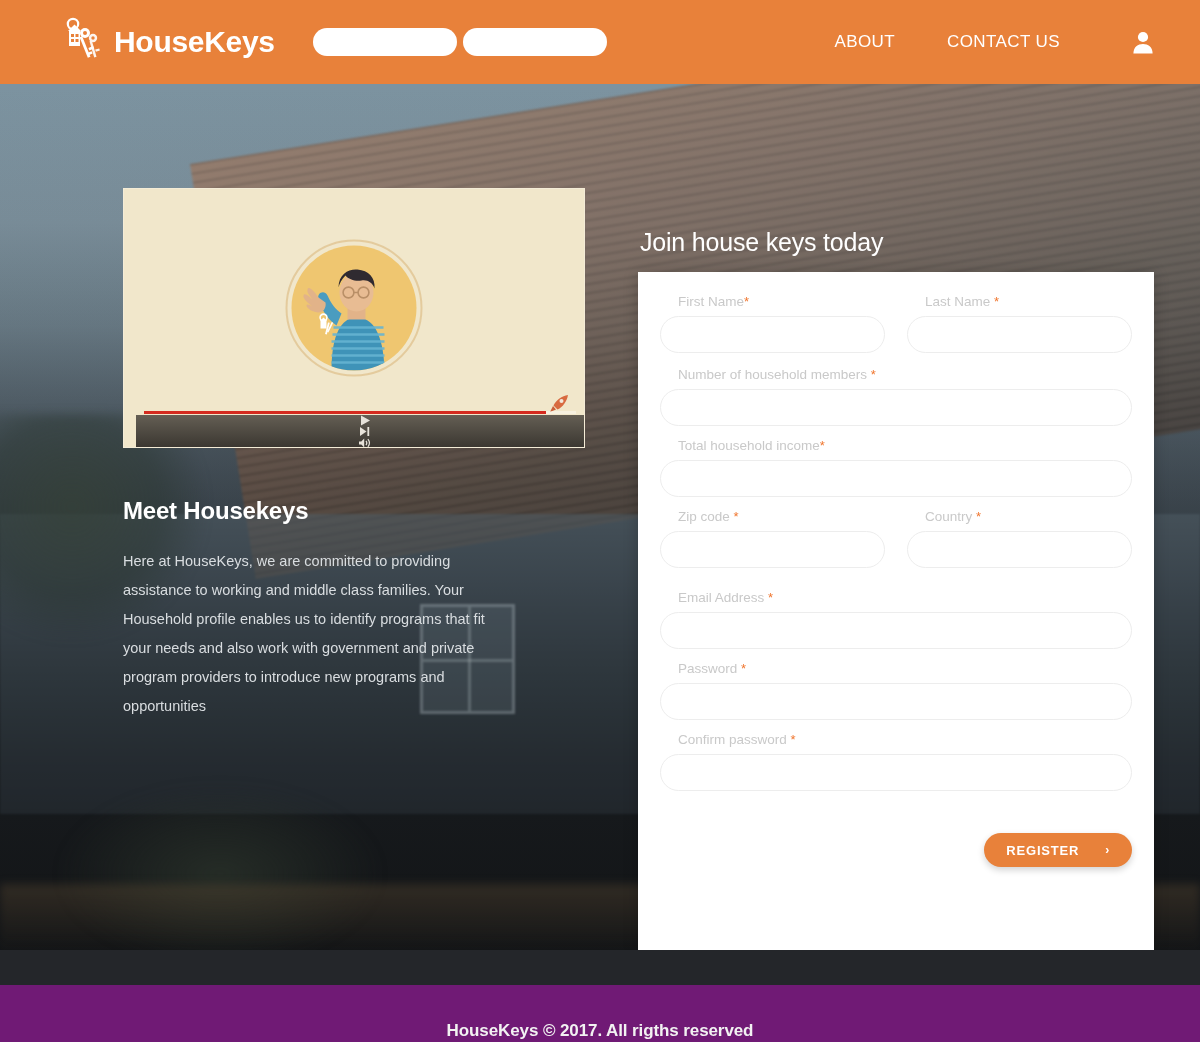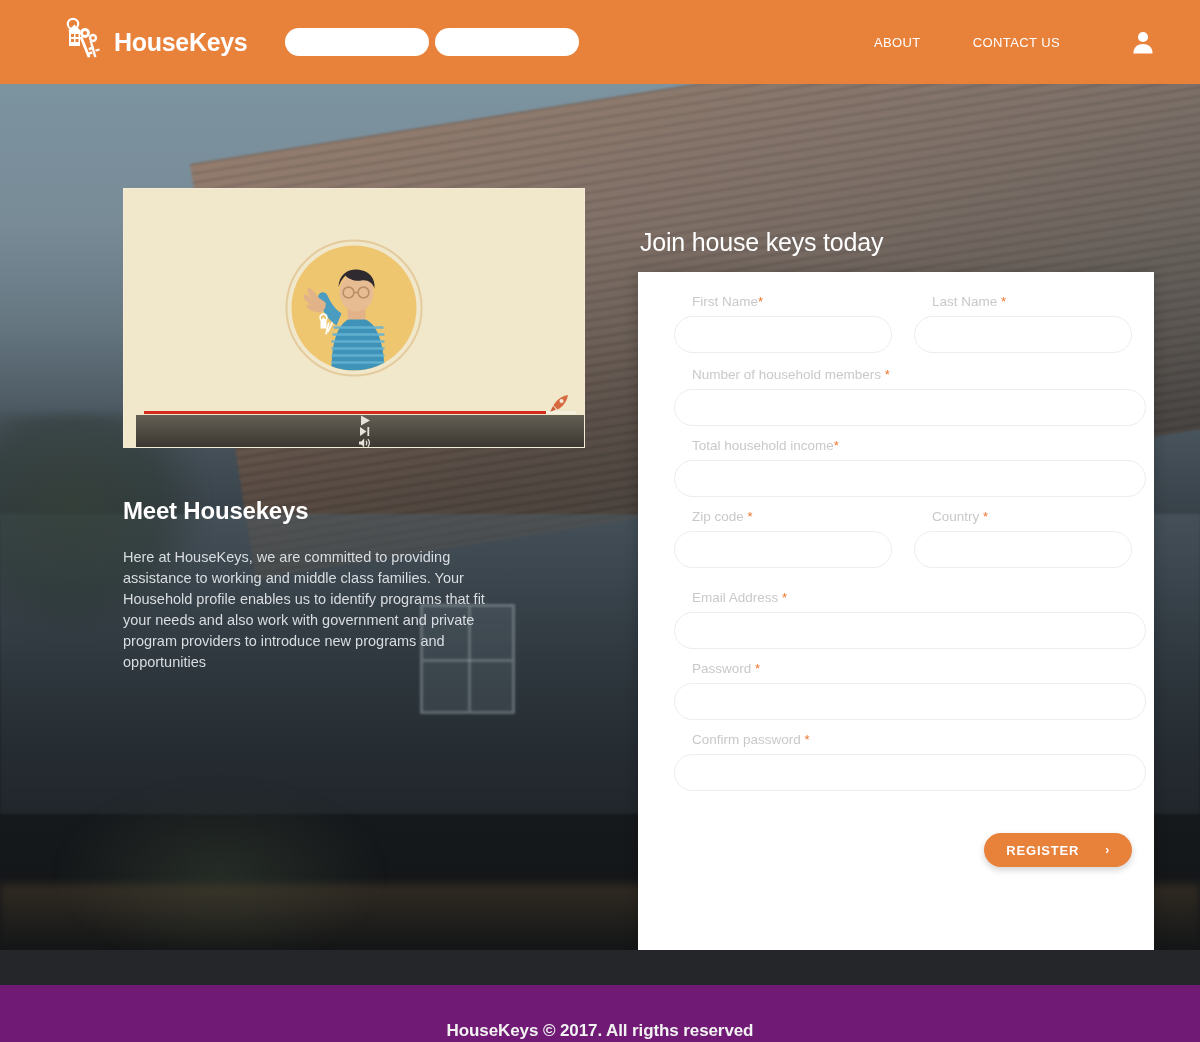--- a/index.html
+++ b/index.html
@@ -14,35 +14,35 @@
   
   .header {
     position: absolute; top: 0; left: 0; width: 1200px; height: 84px;
     background: #e8813a;
     display: flex; align-items: center;
     z-index: 40;
   }
   .logo-wrap { display: flex; align-items: center; margin-left: 60px; }
   .logo-icon { width: 46px; height: 52px; display: block; }
   .logo-text {
-    color: #ffffff; font-size: 25px; font-weight: bold;
+    color: #ffffff; font-size: 30px; font-weight: bold;
     letter-spacing: -0.3px; margin-left: 8px; white-space: nowrap;
   }
   .nav-pills { display: flex; gap: 6px; margin-left: 38px; }
   .pill {
     background: #ffffff; border: none; border-radius: 18px;
     height: 28px; cursor: pointer;
   }
   .pill-1 { width: 144px; }
   .pill-2 { width: 144px; }
   .nav-links {
     margin-left: auto; display: flex; align-items: center; gap: 0px;
   }
   .nav-link {
-    color: #ffffff; font-size: 13px; letter-spacing: 0.4px;
+    color: #ffffff; font-size: 17px; letter-spacing: 0.4px;
     text-decoration: none; cursor: pointer; white-space: nowrap;
   }
   .nav-link.about { margin-right: 52px; }
   .nav-link.contact { margin-right: 70px; }
   .avatar-icon { width: 26px; height: 26px; margin-right: 44px; cursor: pointer; display:block; }
 
   
   .hero {
     position: absolute; top: 84px; left: 0; width: 1200px; height: 866px;
     overflow: hidden;
@@ -140,35 +140,35 @@
   .vctl svg { display: block; }
   .vtime { color: #dcd7cf; font-size: 8.5px; margin-left: 6px; letter-spacing: 0.2px; white-space: nowrap; }
   .vright { margin-left: auto; display: flex; align-items: center; gap: 4px; margin-right: 6px; position: relative; }
   .cc-badge { position: absolute; top: 2px; left: 26px; width: 7px; height: 7px; border-radius: 50%; background: #d9433a; }
 
   .meet-title {
     color: #ffffff; font-size: 24px; font-weight: bold; letter-spacing: -0.2px;
     margin-top: 49px;
   }
   .meet-body {
-    color: #d9dde0; font-size: 14.5px; line-height: 21px; margin-top: 22px;
+    color: #d9dde0; font-size: 14.5px; line-height: 29px; margin-top: 22px;
     width: 392px; font-weight: 300;
   }
 
   
   .form-title {
     position: absolute; left: 640px; top: 144px; z-index: 10;
     color: #ffffff; font-size: 25px; font-weight: normal; letter-spacing: -0.2px;
   }
   .form-card {
     position: absolute; left: 638px; top: 188px; width: 516px; height: 678px;
     background: #ffffff; z-index: 10;
     box-shadow: 0 2px 14px rgba(0,0,0,0.22);
   }
-  .form-inner { padding: 22px 22px 0 36px; border-radius: 9px; }
+  .form-inner { padding: 22px 22px 0 22px; border-radius: 9px; }
 
   .row { display: flex; gap: 22px; }
   .fg { margin-bottom: 12px; }
   .fg.half { width: 225px; }
   .fg.full { width: 472px; }
   .flabel {
     font-size: 13.5px; color: #c9c9c9; font-weight: 400;
     margin-left: 18px; margin-bottom: 7px; display: block; white-space: nowrap;
   }
   .req { color: #f0762f; font-size: 13px; }

